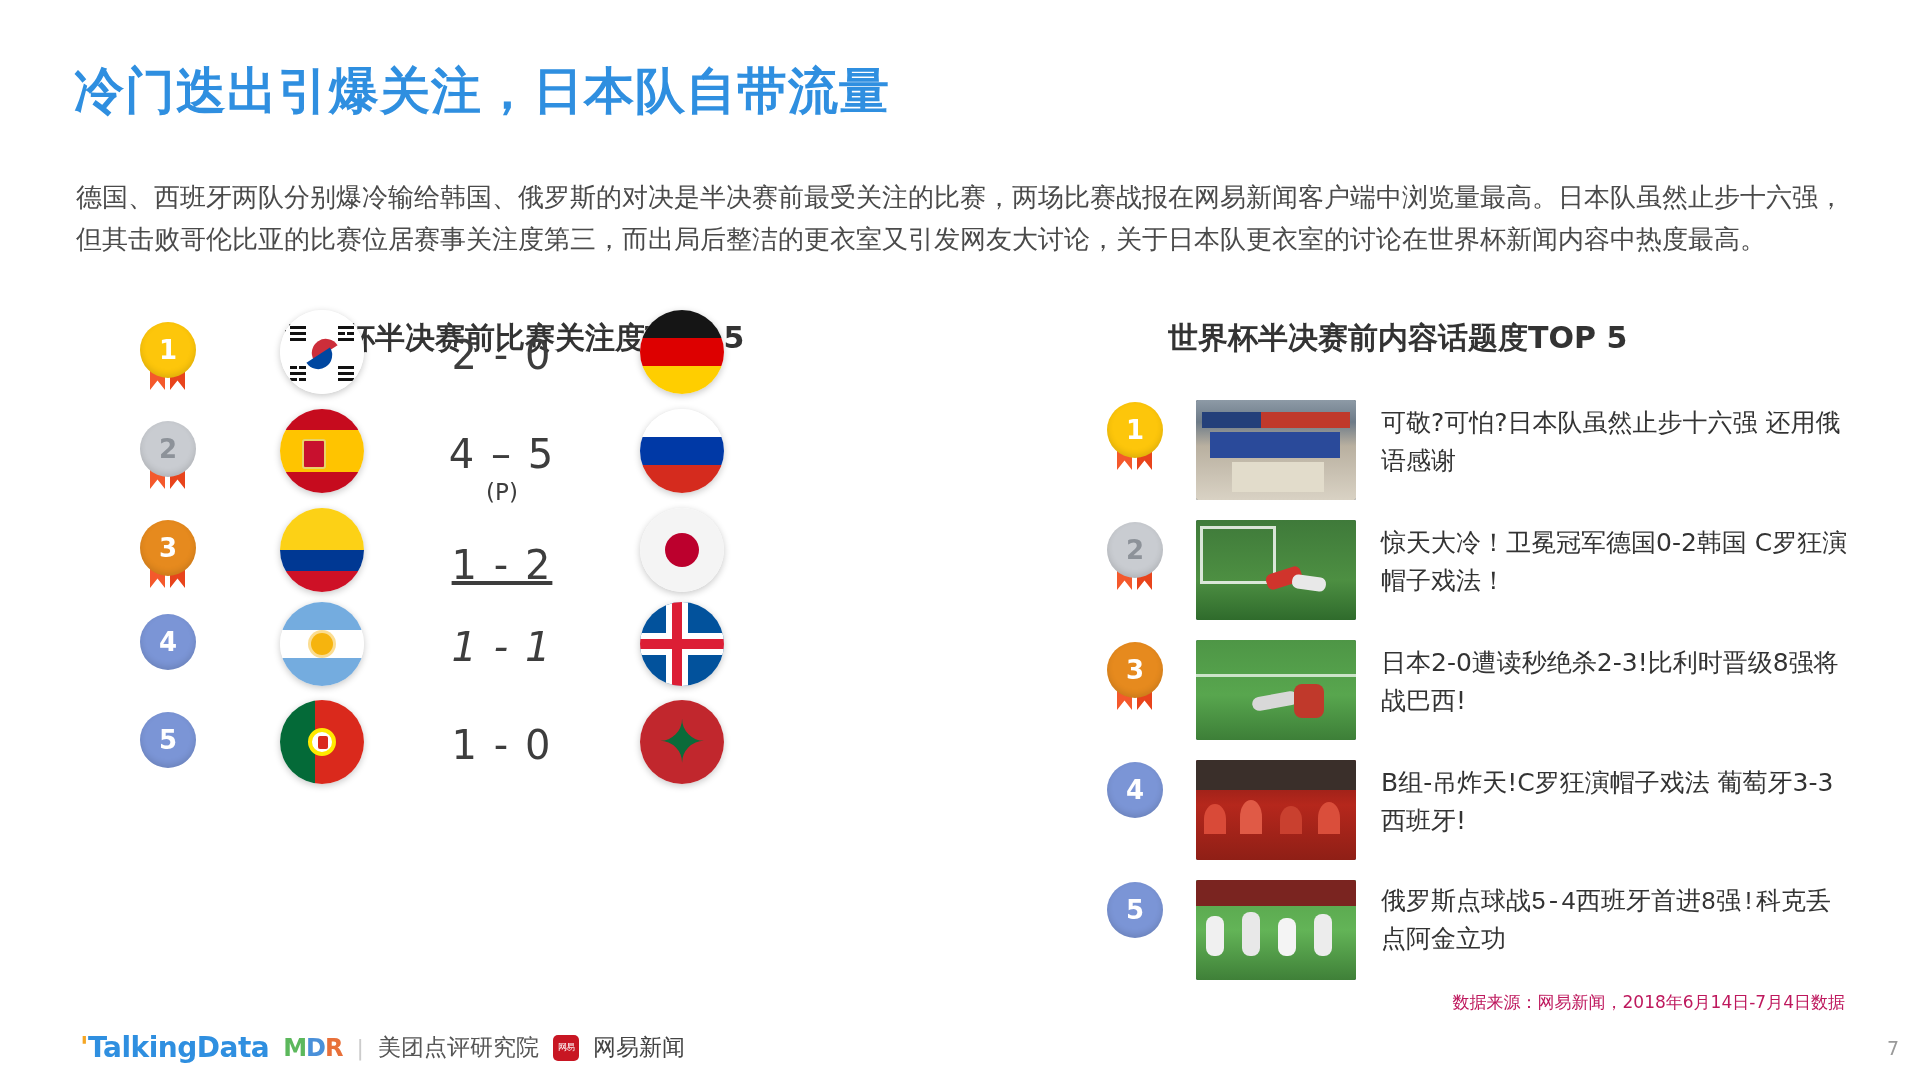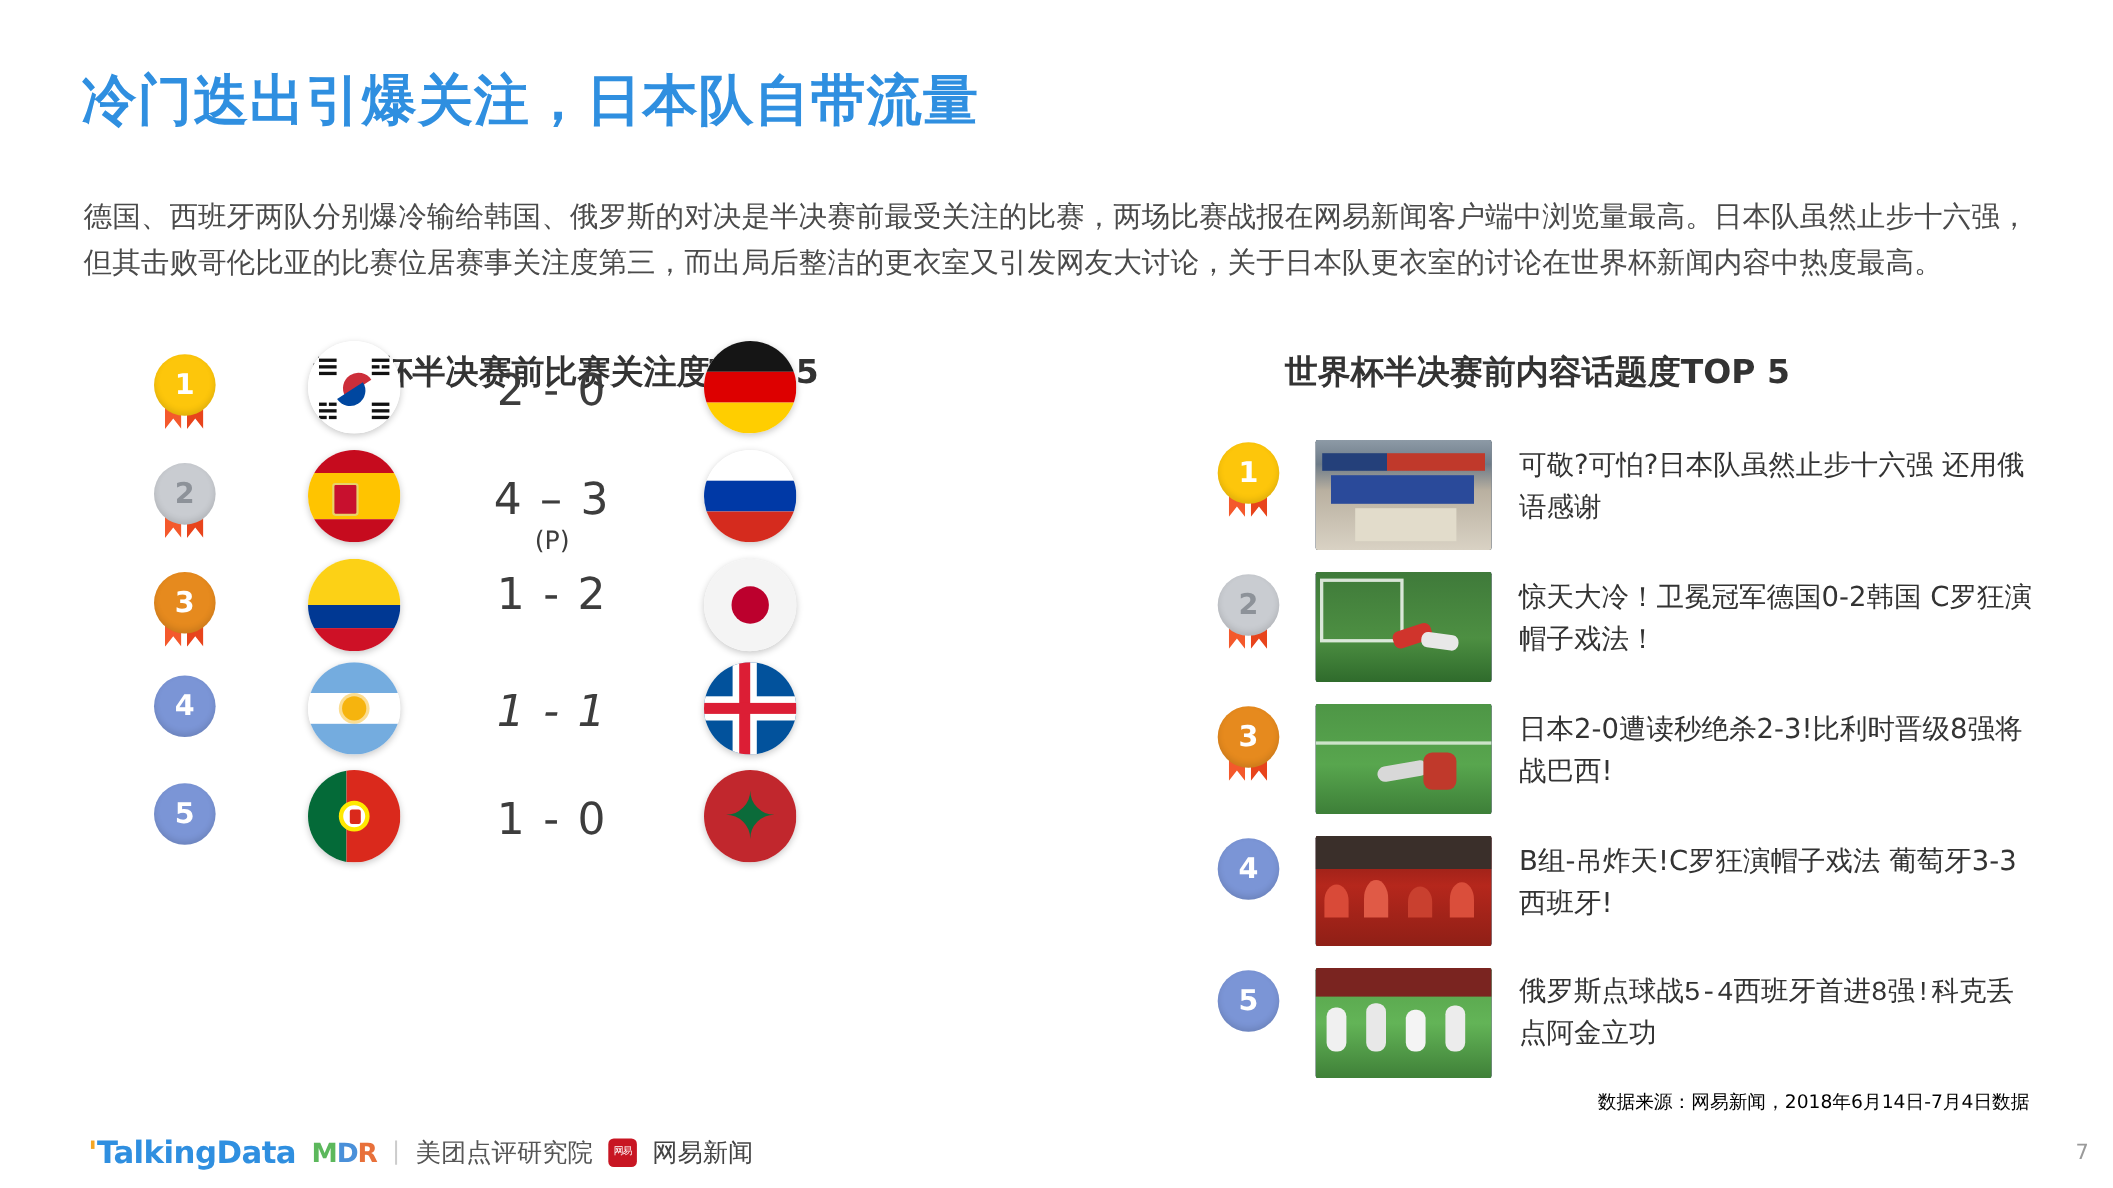--- a/index.html
+++ b/index.html
@@ -134,21 +134,21 @@
   }
   .thumb .sky{position:absolute;left:0;top:0;width:100%;height:100%;}
   .news-title{
     position:absolute;width:470px;
     font-size:25px;line-height:38px;color:#333333;
   }
 
   
   .source{
     position:absolute;right:76px;top:988px;text-align:right;
-    font-size:17px;line-height:28px;color:#000000;
+    font-size:17px;line-height:28px;color:#be185d;
   }
   .pageno{
     position:absolute;right:22px;top:1037px;font-size:19px;color:#9a9a9a;
   }
   .footer-logos{
     position:absolute;left:80px;top:1031px;display:flex;align-items:center;gap:14px;
   }
   .logo-td{font-size:28px;font-weight:bold;color:#2f8fe0;letter-spacing:-.5px;}
   .logo-td .dot{color:#f5a623;}
   .logo-mdr{font-size:24px;font-weight:bold;letter-spacing:-1px;}
@@ -214,41 +214,41 @@
       <span class="disc" style="background:#c9ccd1;color:#8d9299;">2</span>
     </div>
     <div class="flag" style="left:280px;top:409px;">
       <span class="fl f-es">
         <span class="s1"></span>
         <span class="s2"></span>
         <span class="s3"></span>
         <span class="crest"></span>
       </span>
     </div>
-    <div class="score" style="left:392px;top:431px;"><span>4 – 3</span><span class="pen">(P)</span></div>
+    <div class="score" style="left:392px;top:431px;"><span>4 – 5</span><span class="pen">(P)</span></div>
     <div class="flag" style="left:640px;top:409px;">
       <span class="fl f-ru">
         <span class="s1"></span>
         <span class="s2"></span>
         <span class="s3"></span>
       </span>
     </div>
     <div class="rank" style="left:140px;top:520px;">
       <span class="ribbon-l"></span>
       <span class="ribbon-r"></span>
       <span class="disc" style="background:#e68a1e;">3</span>
     </div>
     <div class="flag" style="left:280px;top:508px;">
       <span class="fl f-co">
         <span class="s1"></span>
         <span class="s2"></span>
         <span class="s3"></span>
       </span>
     </div>
-    <div class="score" style="left:392px;top:518px;"><span>1 - 2</span></div>
+    <div class="score" style="left:392px;top:542px;text-decoration:underline;"><span>1 - 2</span></div>
     <div class="flag" style="left:640px;top:508px;">
       <span class="fl f-jp">
         <span class="dot"></span>
       </span>
     </div>
     <div class="rank" style="left:140px;top:614px;">
       <span class="disc" style="background:#7b95d6;">4</span>
     </div>
     <div class="flag" style="left:280px;top:602px;">
       <span class="fl f-ar">

